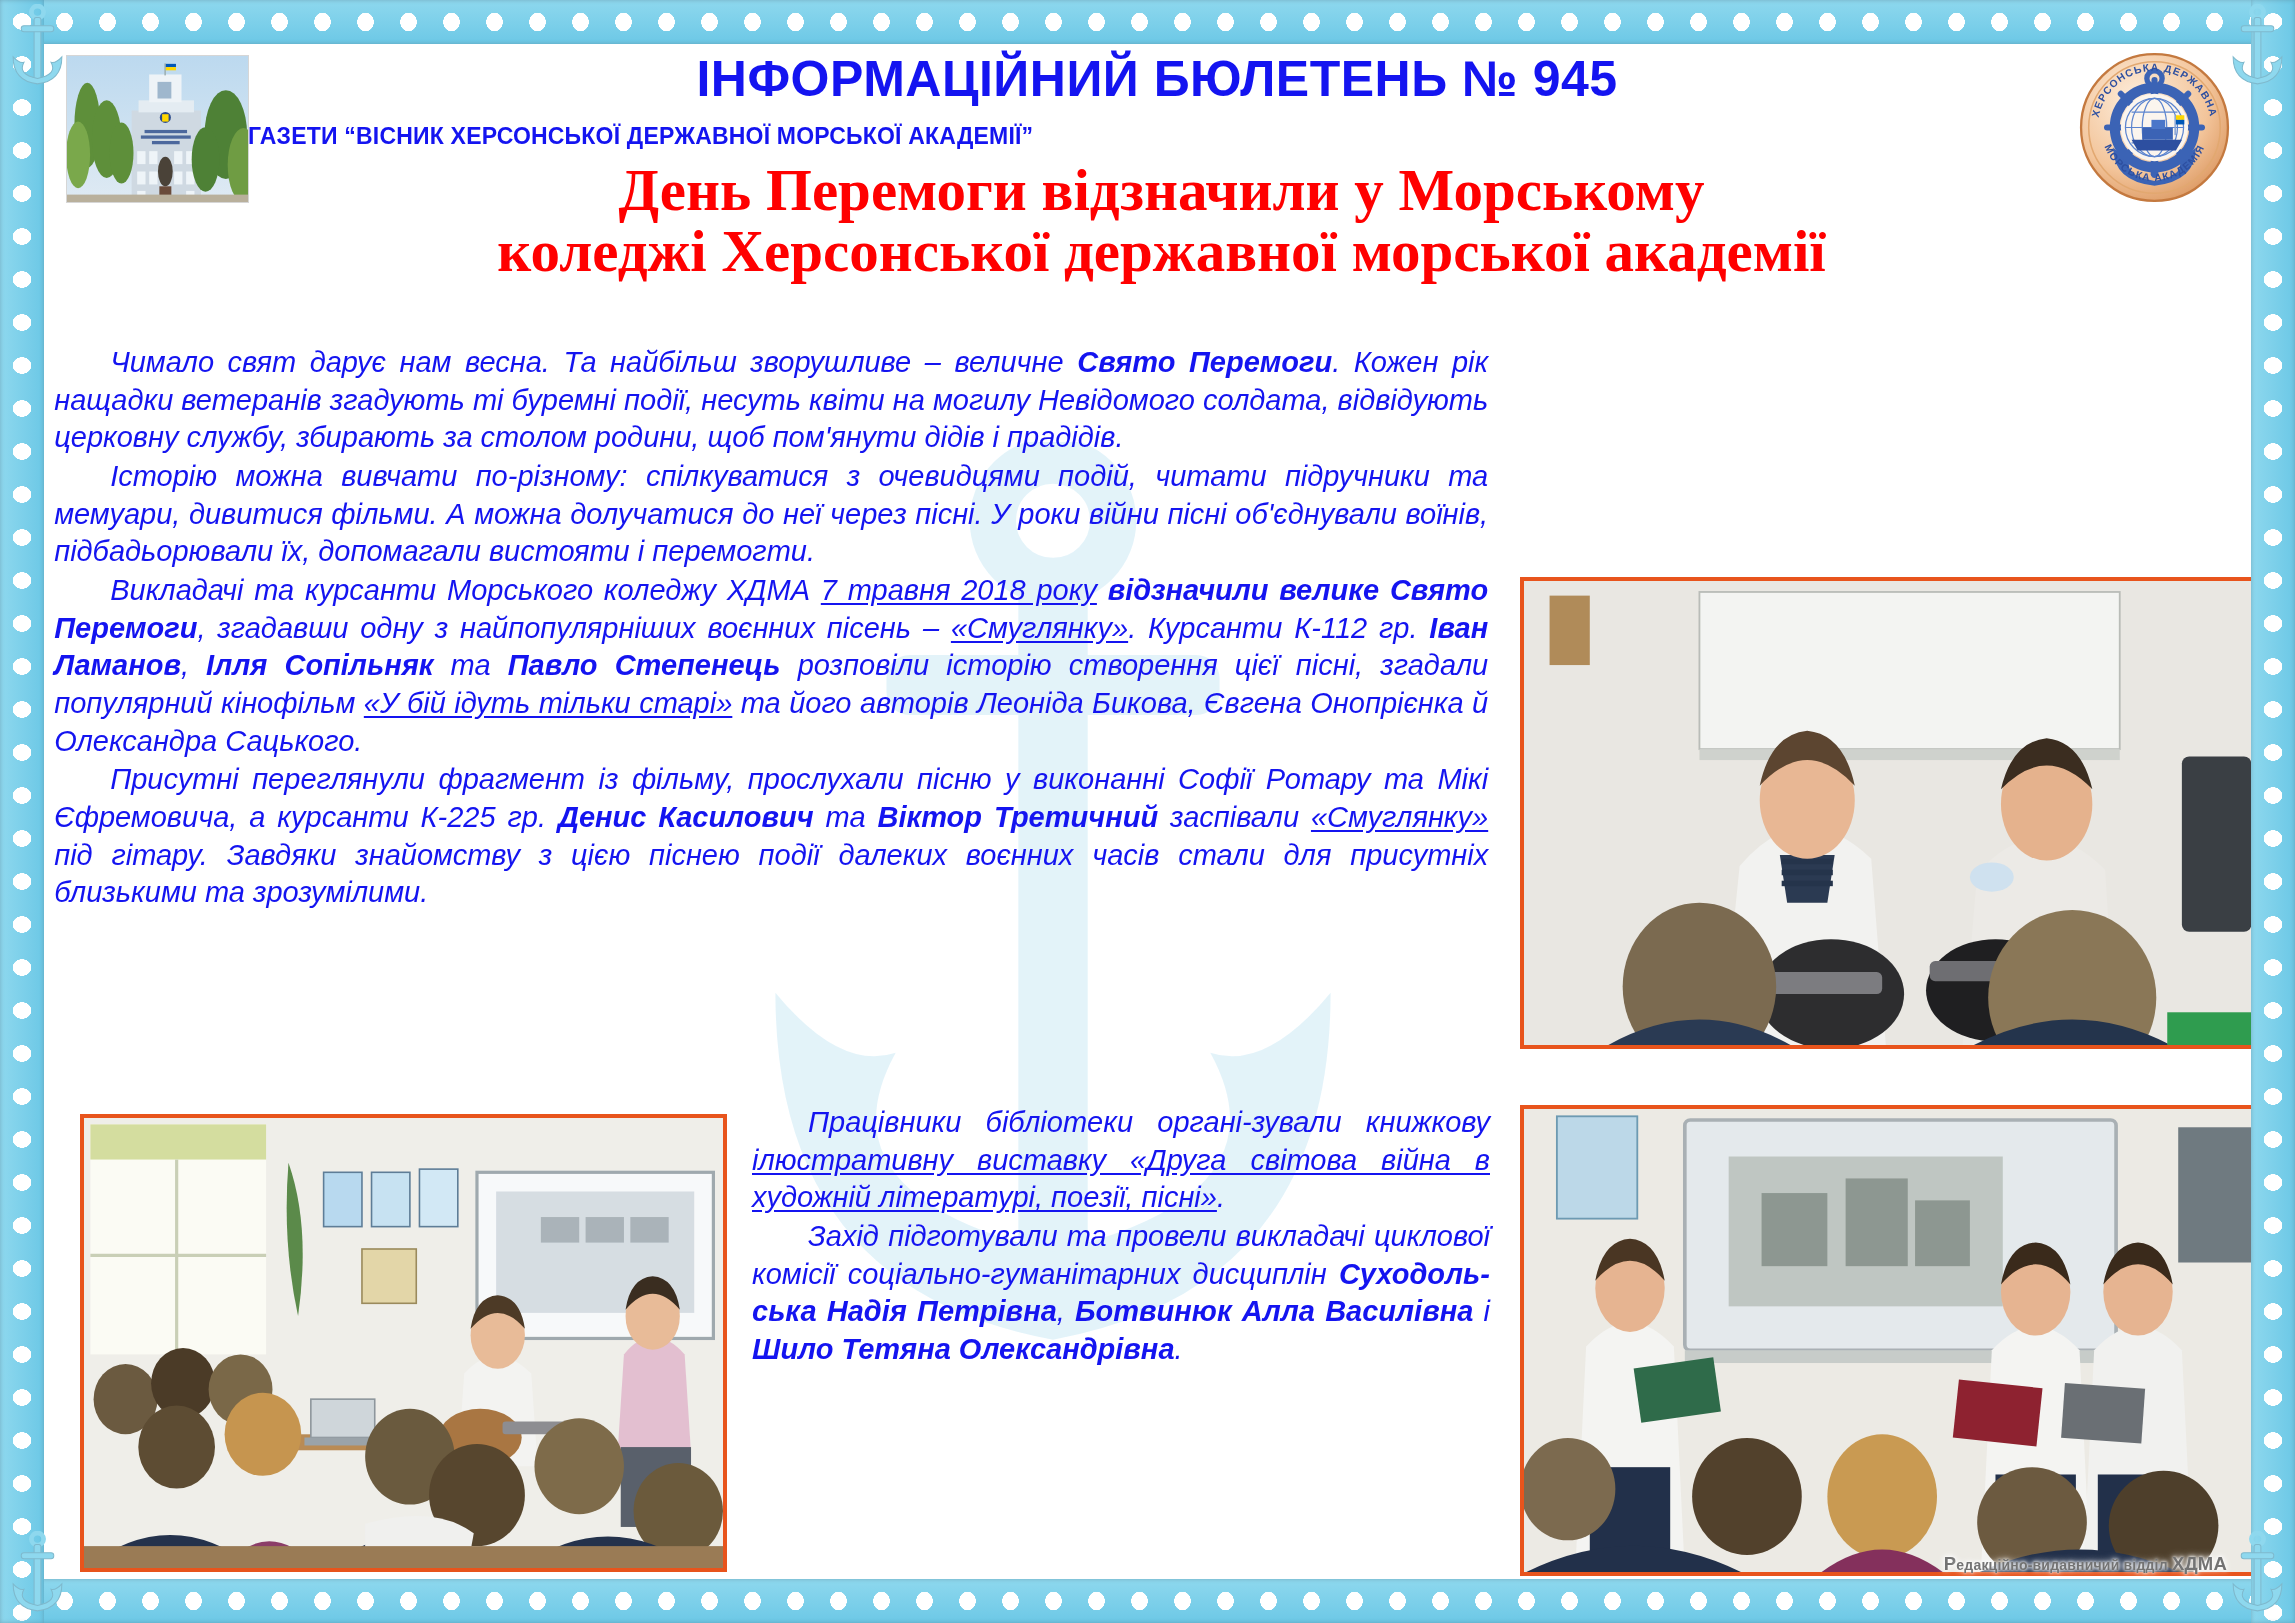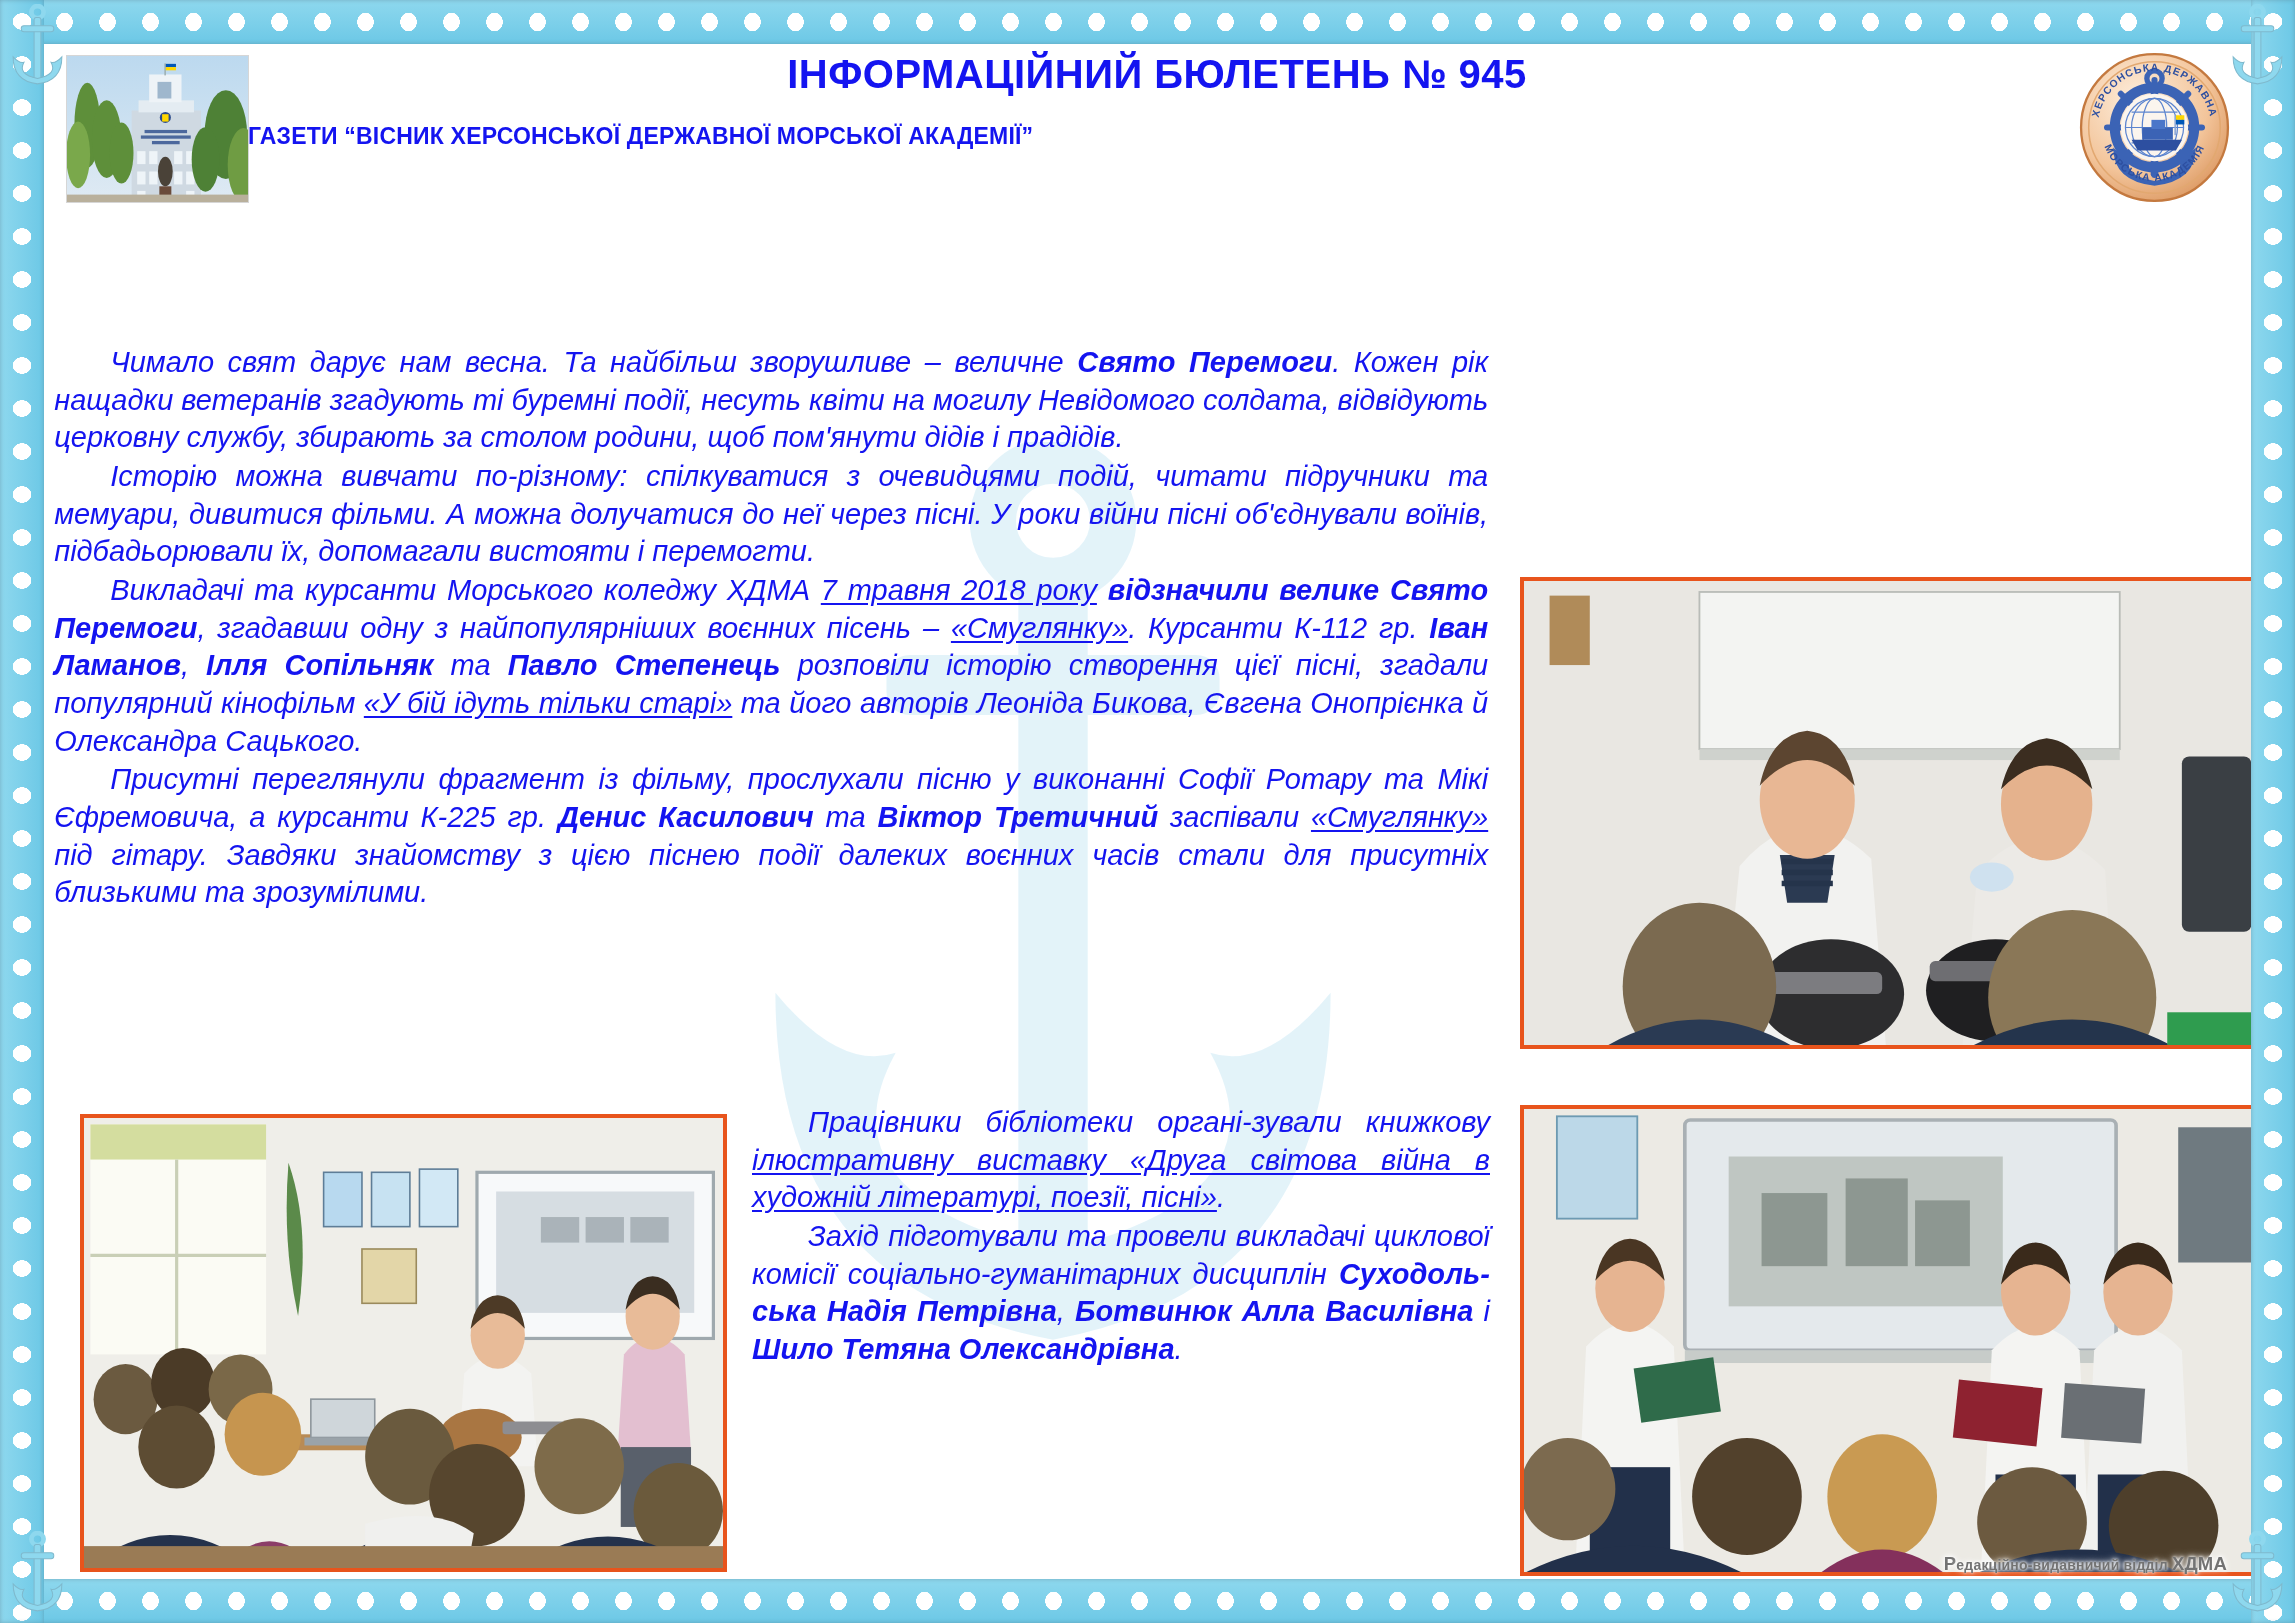--- a/index.html
+++ b/index.html
@@ -44,21 +44,21 @@
 
   
   .hdr{position:absolute;left:0;top:0;width:100%;height:305px;z-index:3;}
 
   .bldg{position:absolute;left:22px;top:11px;width:181px;height:146px;
         border:0.9px solid #d6d6d6;overflow:hidden;background:#cfe4f3;}
 
   .seal{position:absolute;right:20.4px;top:6.5px;width:153px;height:153px;}
 
   .h1{position:absolute;left:204px;right:185px;top:10.2px;text-align:center;
-      font-size:40px;line-height:1.02;font-weight:bold;color:#1414f0;letter-spacing:0.5px;}
+      font-size:50px;line-height:1.02;font-weight:bold;color:#1414f0;letter-spacing:0.5px;}
   .h2{position:absolute;left:204px;right:185px;top:80px;text-align:left;
       font-size:23px;line-height:1.05;font-weight:bold;color:#1414f0;letter-spacing:0.2px;}
   .h3{position:absolute;left:139px;right:111px;top:116px;text-align:center;
       font-family:"Liberation Serif",serif;
       font-size:59px;line-height:1.03;font-weight:bold;color:#ff0000;}
 
   
   .body-txt{color:#1414f0;font-style:italic;font-size:29px;line-height:1.30;
             text-align:justify;}
   .body-txt p{margin:0 0 0.9px 0;text-indent:56px;}
@@ -250,20 +250,24 @@
         <text font-family="Liberation Sans, sans-serif" font-size="13.5" font-weight="bold" fill="#2d4fa0" letter-spacing="1.6">
           <textPath href="#arcTop" startOffset="50%" text-anchor="middle">ХЕРСОНСЬКА ДЕРЖАВНА</textPath>
         </text>
         <text font-family="Liberation Sans, sans-serif" font-size="13.5" font-weight="bold" fill="#2d4fa0" letter-spacing="1.6">
           <textPath href="#arcBot" startOffset="50%" text-anchor="middle">МОРСЬКА АКАДЕМІЯ</textPath>
         </text>
       </svg>
 
       <div class="h1">ІНФОРМАЦІЙНИЙ БЮЛЕТЕНЬ № 945</div>
       <div class="h2">ГАЗЕТИ “ВІСНИК ХЕРСОНСЬКОЇ ДЕРЖАВНОЇ МОРСЬКОЇ АКАДЕМІЇ”</div>
+      <div class="h3">
+        <span>День Перемоги відзначили у Морському</span><br>
+        <span>коледжі Херсонської державної морської академії</span>
+      </div>
     </div>
 
     <div class="col-wide body-txt">
 
       <p><span>Чимало свят дарує нам весна. Та найбільш зворушливе – величне </span><b>Свято Перемоги</b><span>. Кожен рік нащадки ветеранів згадують ті буремні події, несуть квіти на могилу Невідомого солдата, відвідують церковну службу, збирають за столом родини, щоб пом'янути дідів і прадідів.</span></p>
 
       <p>Історію можна вивчати по-різному: спілкуватися з очевидцями подій, читати підручники та мемуари, дивитися фільми. А можна долучатися до неї через пісні. У роки війни пісні об'єднували воїнів, підбадьорювали їх, допомагали вистояти і перемогти.</p>
 
       <p><span>Викладачі та курсанти Морського коледжу ХДМА </span><u>7 травня 2018 року</u><span> </span><b>відзначили велике Свято Перемоги</b><span>, згадавши одну з найпопулярніших воєнних пісень – </span><u>«Смуглянку»</u><span>. Курсанти К-112 гр. </span><b>Іван Ламанов</b><span>, </span><b>Ілля Сопільняк</b><span> та </span><b>Павло Степенець</b><span> розповіли історію створення цієї пісні, згадали популярний кінофільм </span><u>«У бій ідуть тільки старі»</u><span> та його авторів Леоніда Бикова, Євгена Онопрієнка й Олександра Сацького.</span></p>
 

